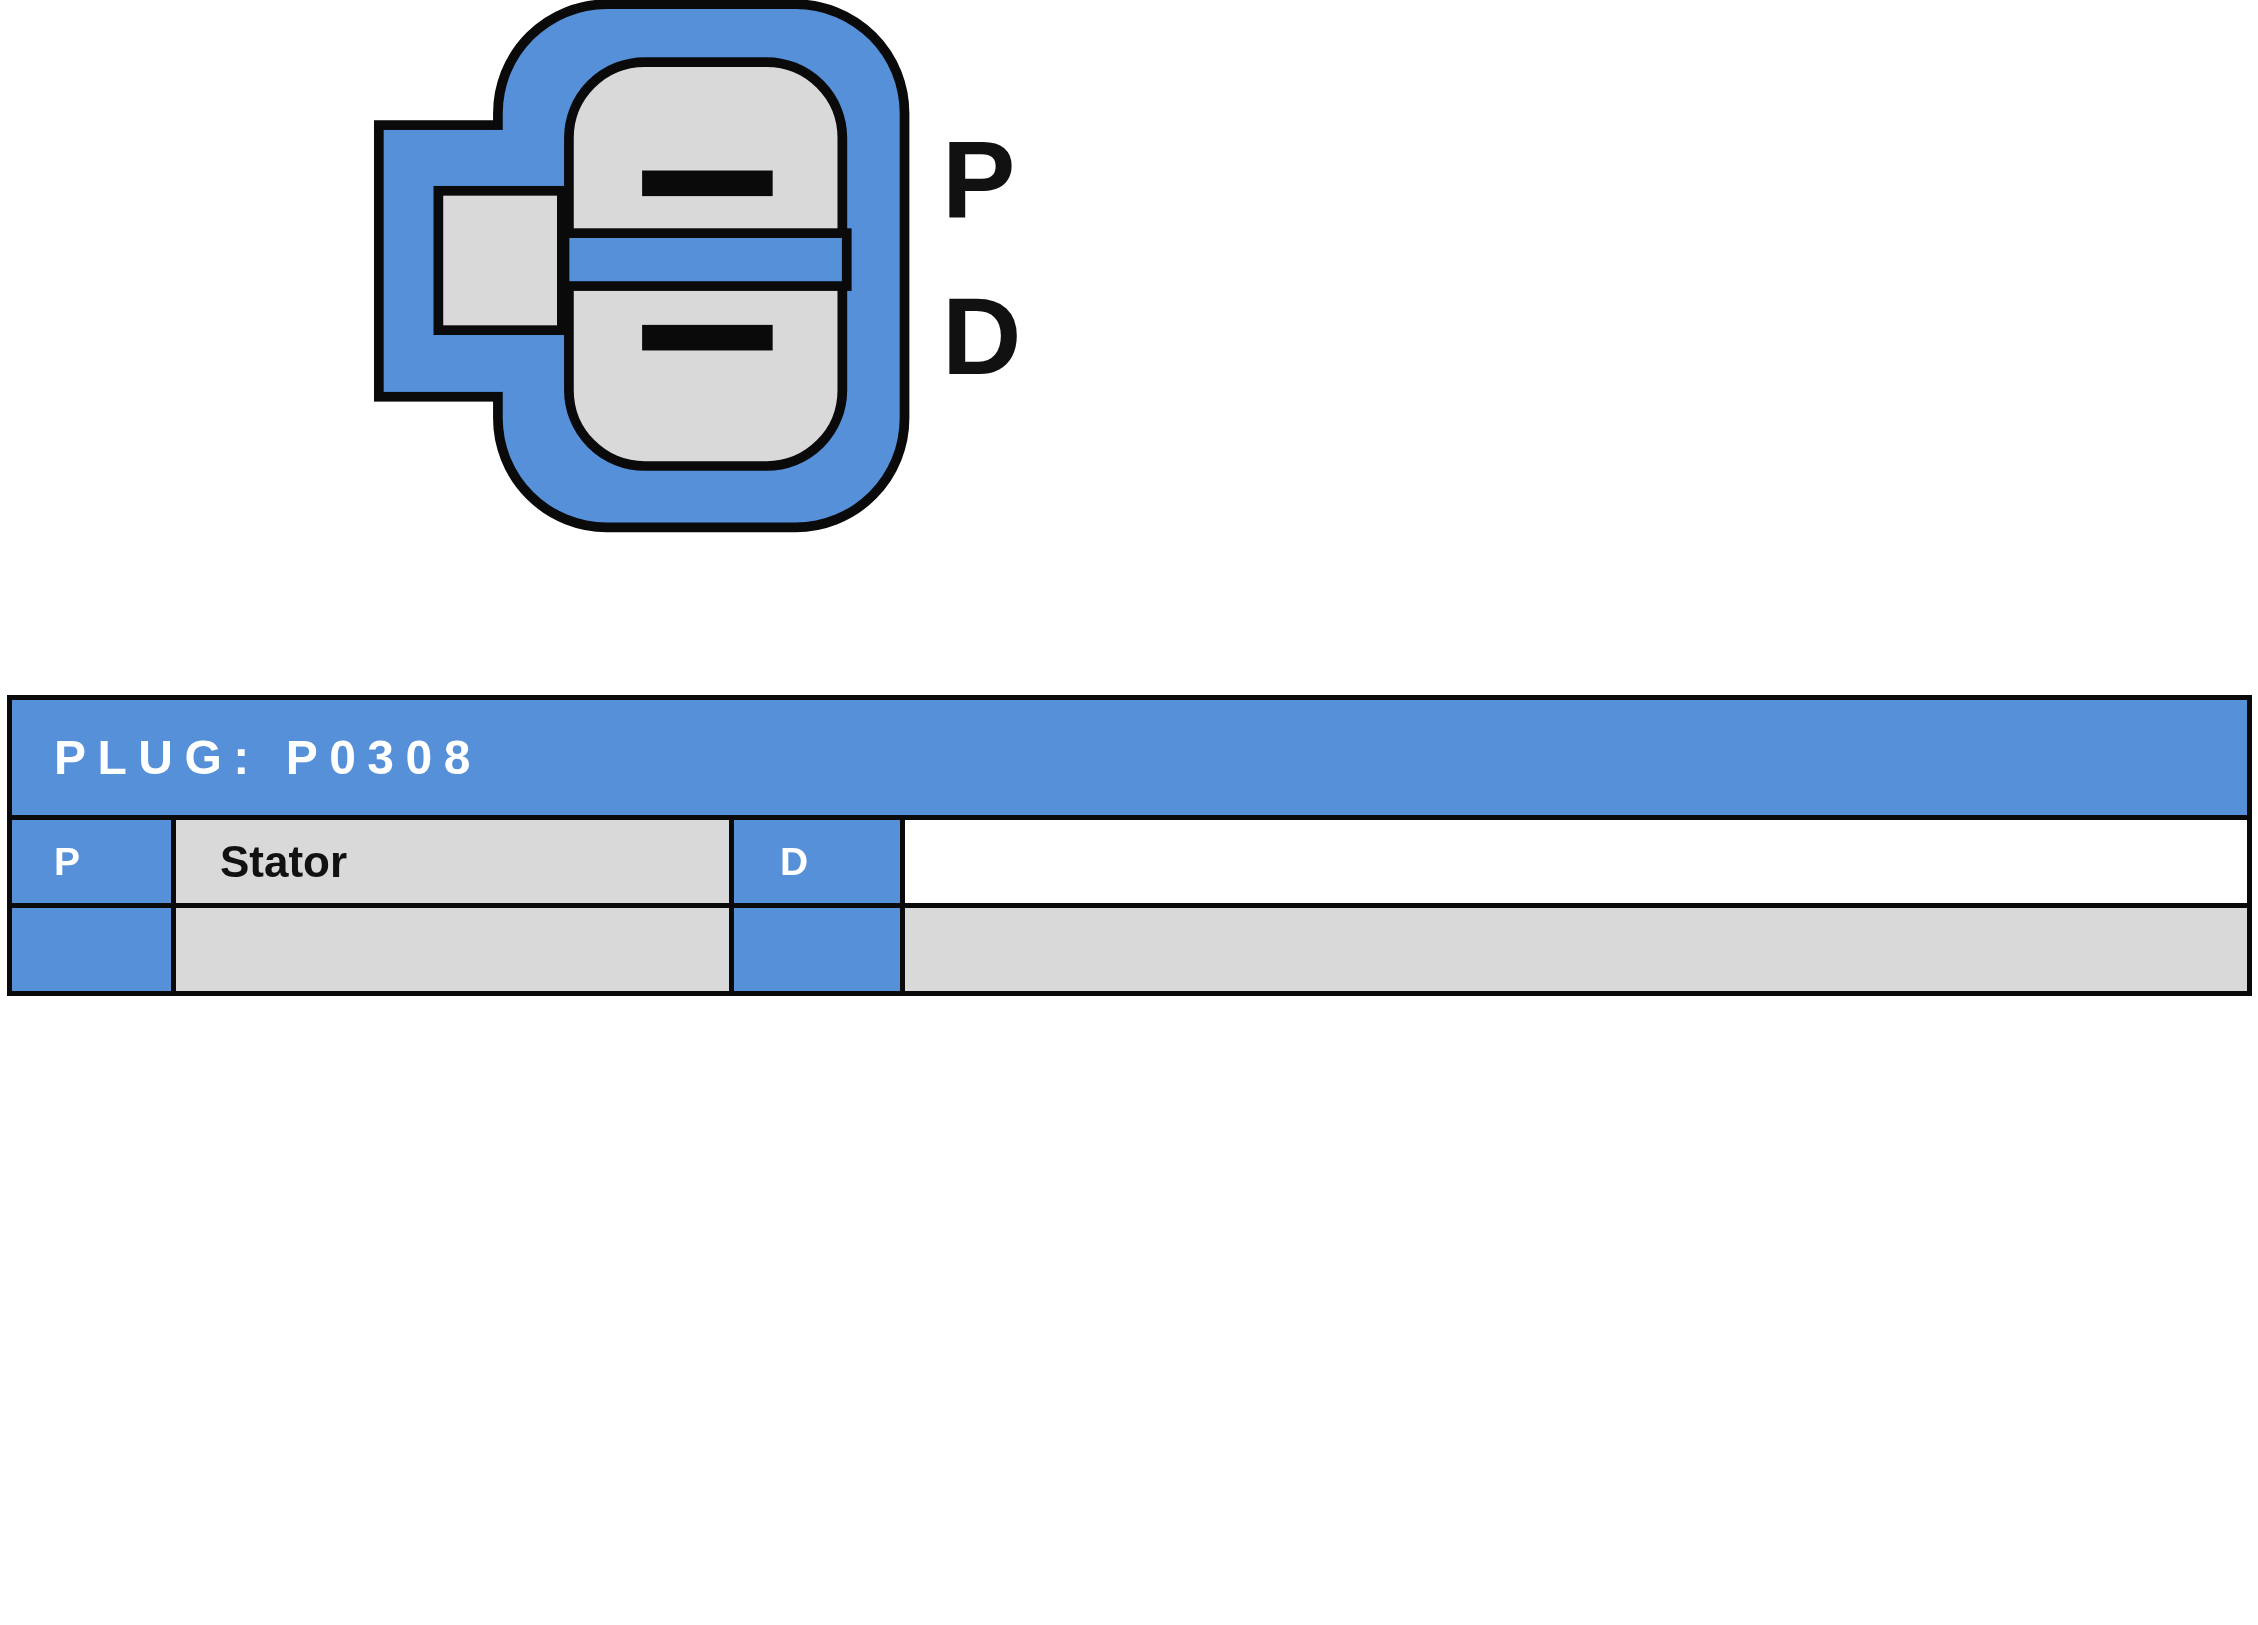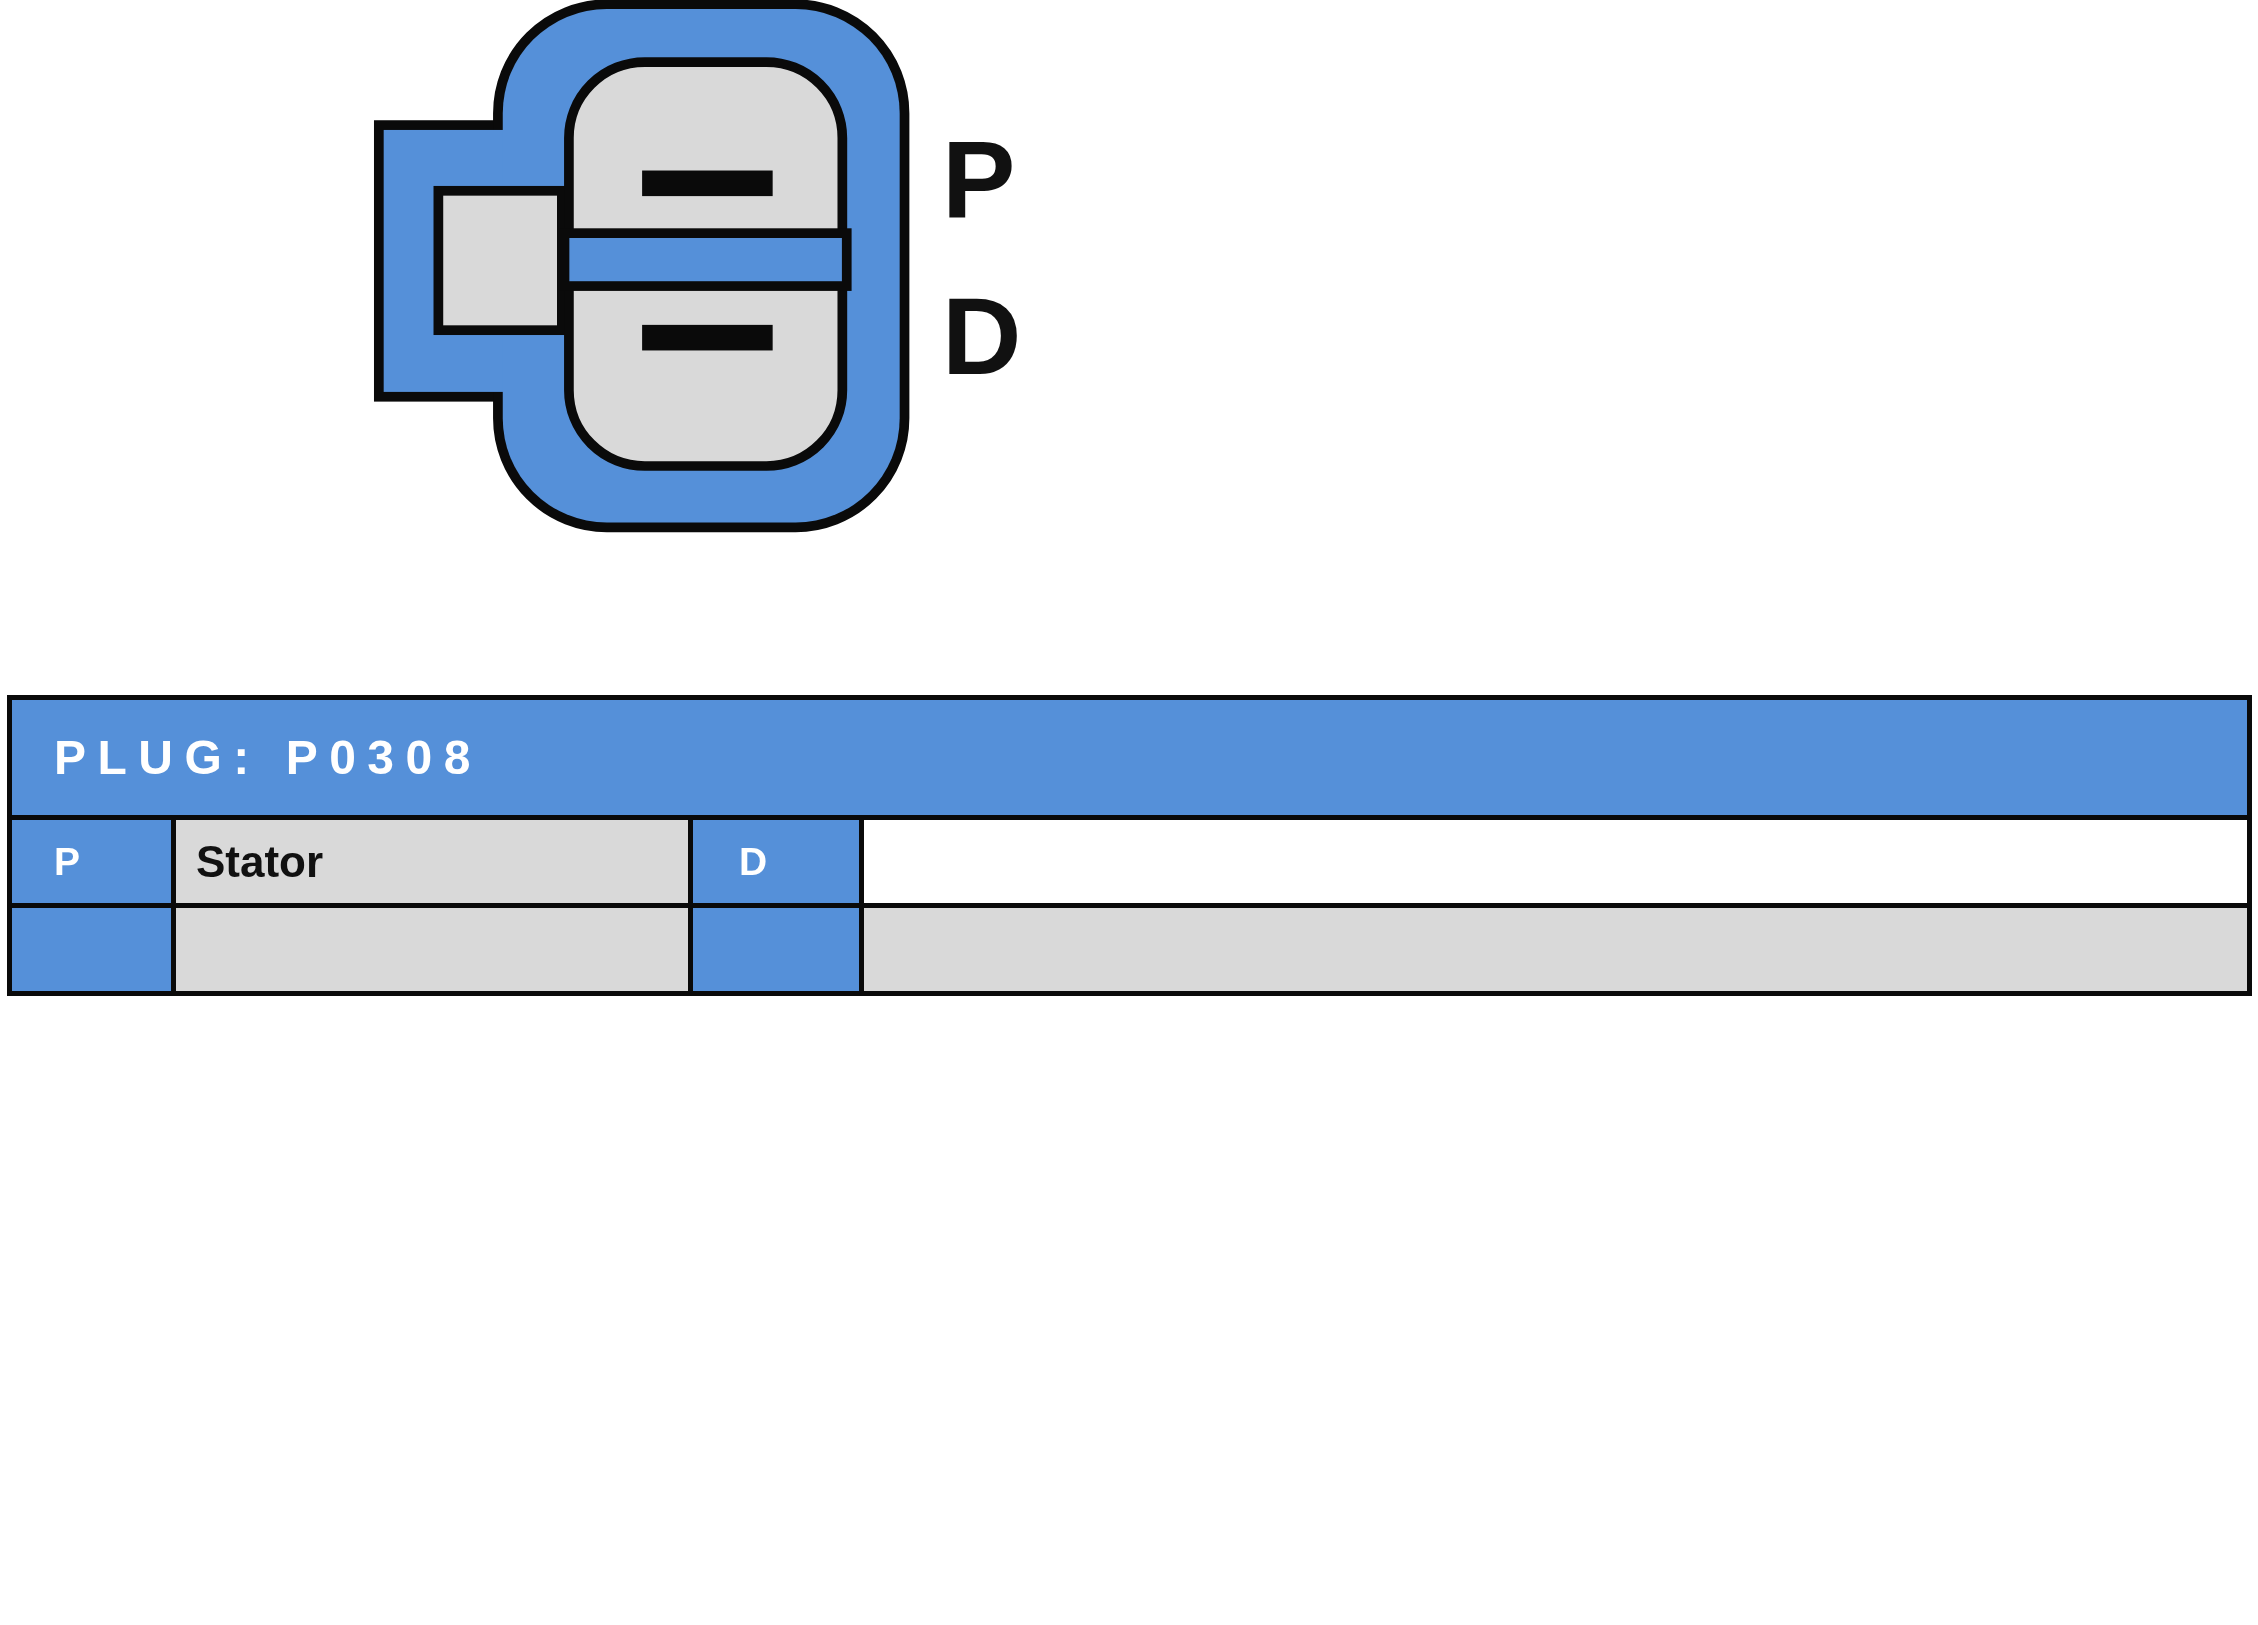--- a/index.html
+++ b/index.html
@@ -41,21 +41,21 @@
   .t-row{
     display:flex;height:83px;border-top:5.3px solid var(--black,#0a0a0a);
   }
   .cell{
     box-sizing:border-box;display:flex;align-items:center;
     border-right:5.3px solid var(--black,#0a0a0a);
     overflow:hidden;
   }
   .cell.last{border-right:none;flex:1;}
   .c-pin-left {width:164px;background:var(--blue,#5590d9);padding-left:42px;}
-  .c-desc-left{width:517px;background:var(--gray,#d9d9d9);padding-left:20px;}
+  .c-desc-left{width:558px;background:var(--gray,#d9d9d9);padding-left:44px;}
   .c-pin-right{width:171px;background:var(--blue,#5590d9);padding-left:46px;}
   .c-desc-right{background:var(--gray,#d9d9d9);padding-left:49px;}
   .pin-label{color:#fff;font-weight:700;font-size:39px;}
   .desc-label{color:var(--text-dark,#111);font-weight:600;font-size:44px;}
 </style>
 </head>
 <body>
 
 <div class="connector-wrap">
   <svg width="1129" height="618" viewBox="0 0 1280 700">

